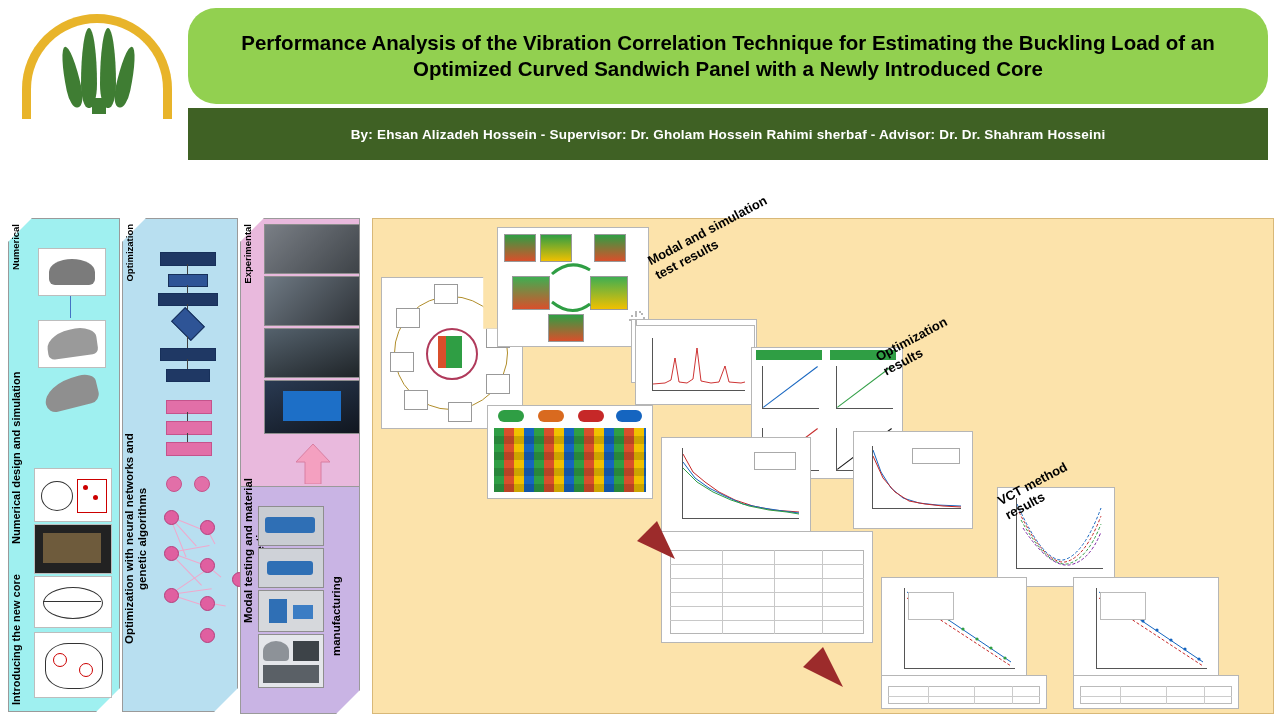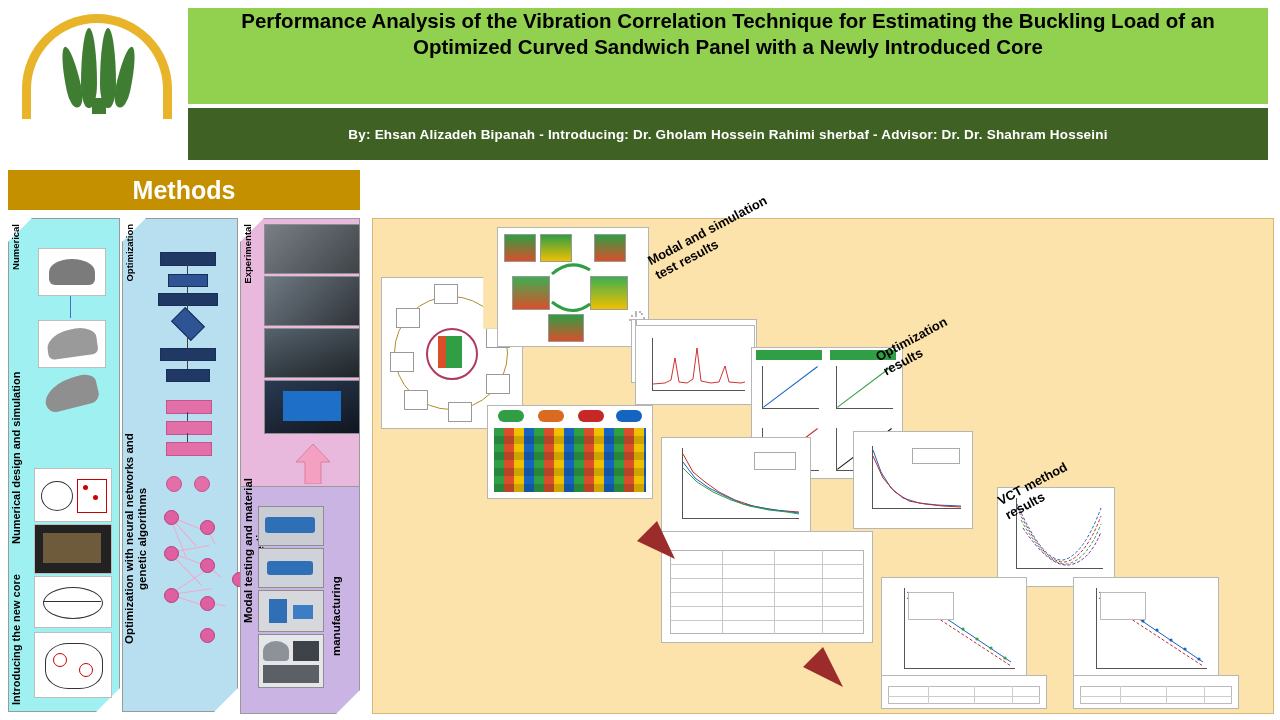--- a/index.html
+++ b/index.html
@@ -14,21 +14,21 @@
   .leaf{position:absolute;bottom:0;background:#3f7d33;border-radius:50% 50% 46% 46%/70% 70% 30% 30%;}
   .leaf.l1{left:2px;width:15px;height:62px;transform:rotate(-12deg);}
   .leaf.l2{left:19px;width:16px;height:80px;}
   .leaf.l3{left:38px;width:16px;height:80px;}
   .leaf.l4{left:56px;width:15px;height:62px;transform:rotate(12deg);}
   .logo-stem{position:absolute;left:30px;bottom:-6px;width:14px;height:16px;background:#3f7d33;}
   .logo-text{position:absolute;left:0;top:112px;width:175px;text-align:center;
     color:#3f7d33;font-weight:bold;font-size:15px;line-height:17px;}
 
   .title-band{position:absolute;left:188px;top:8px;width:1080px;height:96px;background:#92d050;
-    display:flex;justify-content:center;}
+    display:flex;align-items:center;justify-content:center;border-radius:28px;}
   .title-band h1{margin:0;padding:0 14px;text-align:center;color:#000;font-size:20.5px;line-height:26px;font-weight:bold;}
 
   .authors-band{position:absolute;left:188px;top:108px;width:1080px;height:52px;background:#3f6124;
     display:flex;align-items:center;justify-content:center;}
   .authors-band span{color:#ffffff;font-size:13.5px;font-weight:bold;letter-spacing:.2px;}
 
   
   .sec-head{position:absolute;background:#c49000;color:#ffffff;font-size:25px;font-weight:bold;
     display:flex;align-items:center;justify-content:center;}
   .sec-methods{left:8px;top:170px;width:352px;height:40px;}
@@ -101,24 +101,23 @@
         <div class="leaf l4"></div>
       <div class="logo-stem"></div>
     </div>
   </div>
 
   <div class="title-band">
     <h1>Performance Analysis of the Vibration Correlation Technique for Estimating the Buckling Load of an Optimized Curved Sandwich Panel with a Newly Introduced Core</h1>
   </div>
 
   <div class="authors-band">
-    <span>By: Ehsan Alizadeh Bipanah  -  Introducing:  Dr. Gholam Hossein Rahimi sherbaf   - Advisor: Dr. Dr. Shahram Hosseini</span>
+    <span>By: Ehsan Alizadeh Hossein  -  Supervisor:  Dr. Gholam Hossein Rahimi sherbaf   - Advisor: Dr. Dr. Shahram Hosseini</span>
   </div>
 
-  <div class="sec-head sec-methods">Methods</div>
 
   <div class="methods-area">
 
     <div class="col col-num">
       <div class="shape sh-cyan"></div>
 
       <div class="vlabel num-top-label">Numerical</div>
       <div class="vlabel num-mid-label">Numerical design and simulation</div>
       <div class="vlabel num-bot-label">Introducing the new core</div>
 

